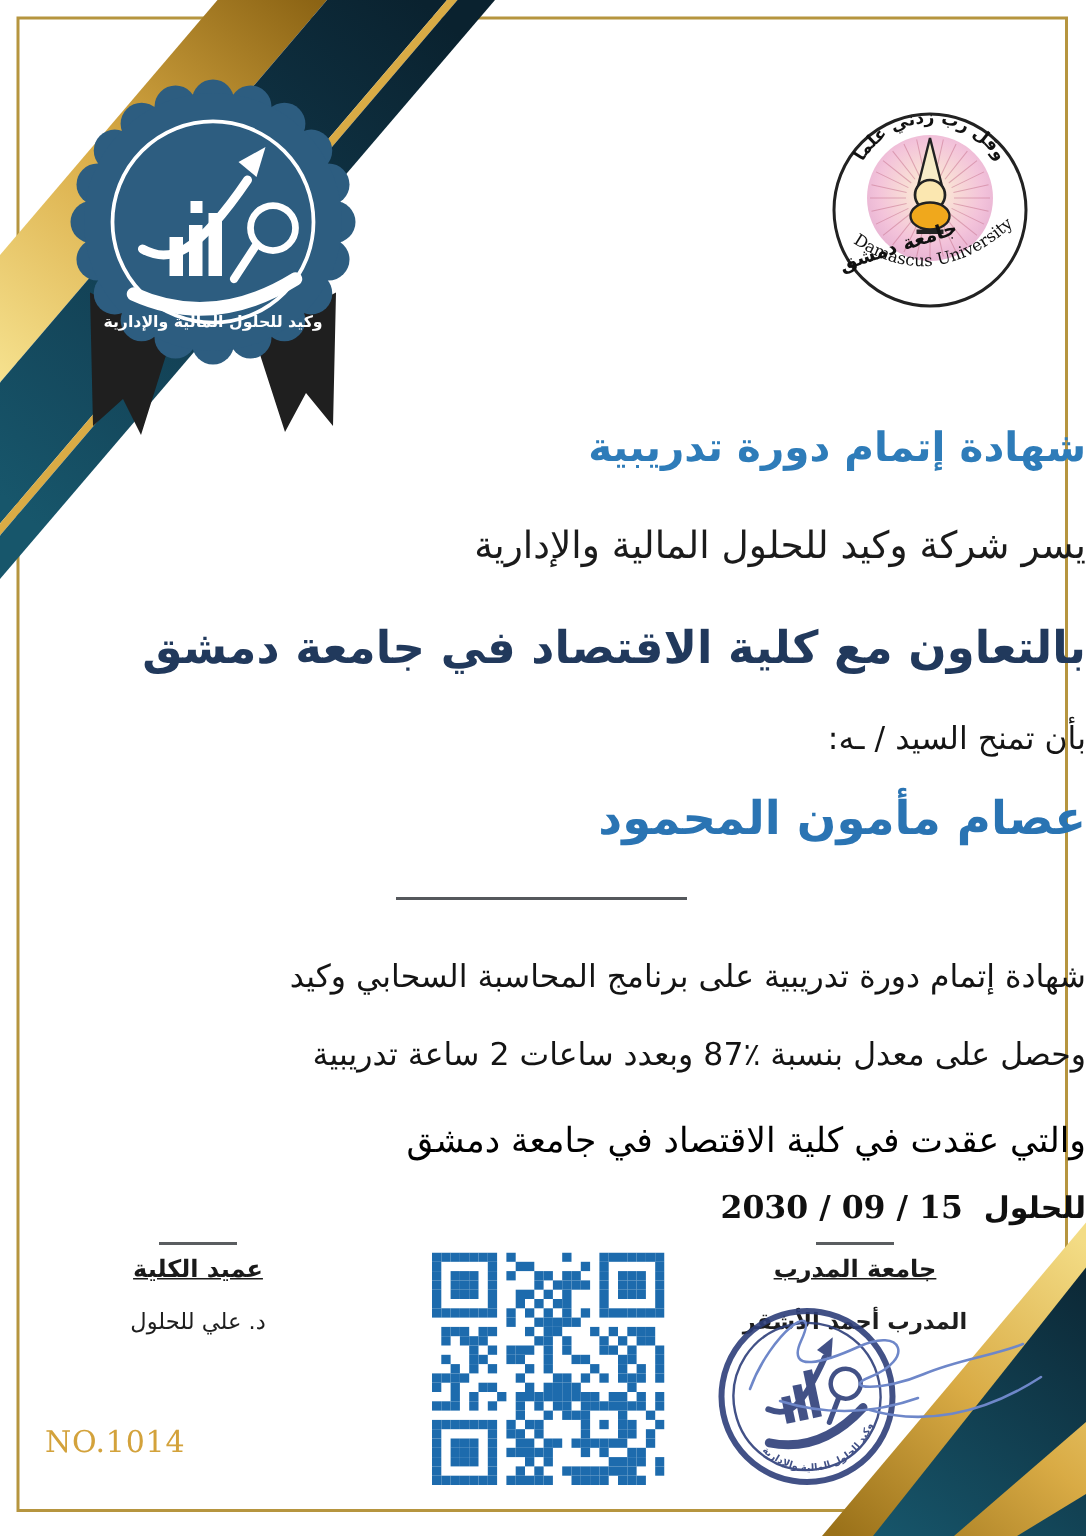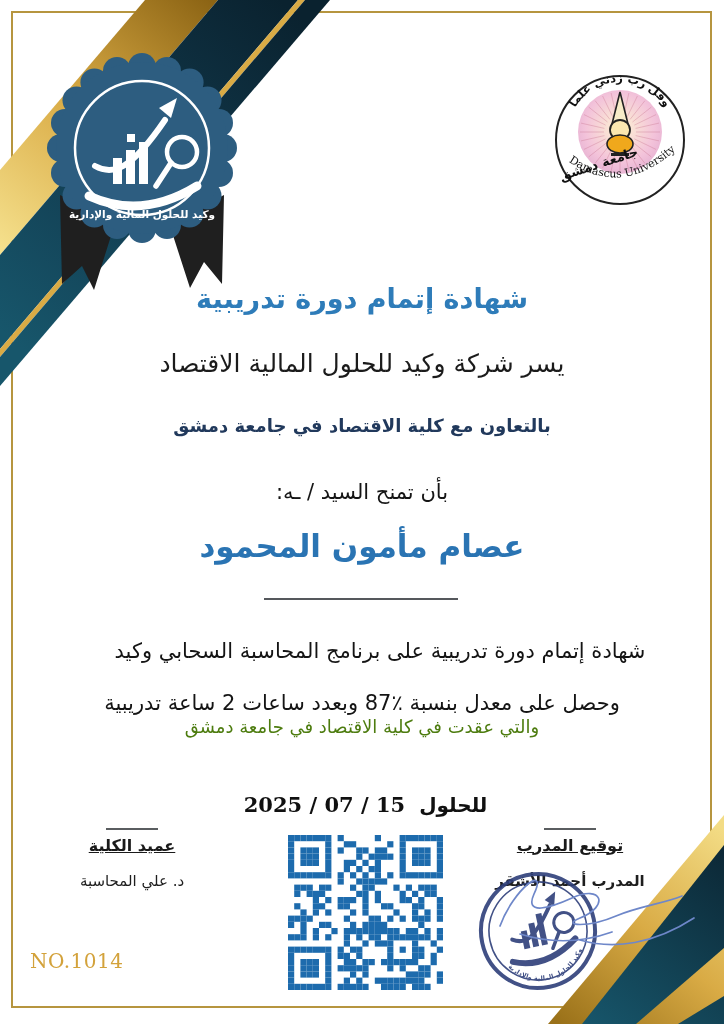--- a/index.html
+++ b/index.html
@@ -1,29 +1,29 @@
 <!DOCTYPE html>
 <html lang="ar"><head>
 <meta charset="utf-8">
 <style>
   html,body{margin:0;padding:0;background:#fff;}
   .page{position:relative;width:724px;height:1024px;background:#fff;overflow:hidden;
         font-family:"DejaVu Sans",sans-serif;}
   svg{display:block;}
   .decor{position:absolute;left:0;top:0;z-index:1;}
-  .line{position:absolute;left:0;right:0;text-align:center;direction:rtl;z-index:2;}
+  .line{position:absolute;left:0;right:0;text-align:right;direction:rtl;z-index:2;}
   .title{top:283px;font-size:27px;font-weight:bold;}
   .intro{top:349px;font-size:25px;color:#1b1b1b;}
-  .coop{top:415px;font-size:18px;font-weight:bold;}
+  .coop{top:415px;font-size:30px;font-weight:bold;}
   .grant{top:480px;font-size:21px;color:#151515;}
   .recipient{top:528px;font-size:31px;font-weight:bold;}
   .name-rule{position:absolute;left:264px;top:598px;width:194px;height:2px;background:#55585c;z-index:2;}
   .p1{top:639px;font-size:21px;color:#141414;padding-left:36px;}
   .p2{top:691px;font-size:21px;color:#141414;}
-  .p3{top:716px;font-size:18px;color:#4d7c0f;}
+  .p3{top:748px;font-size:23px;color:#000000;}
   .date{top:792px;font-size:20px;font-weight:bold;color:#101010;}
   .date .num{font-family:"DejaVu Serif",serif;font-size:21px;margin:0 7px;}
   .sig-block{position:absolute;top:828px;width:160px;text-align:center;direction:rtl;z-index:2;}
   .sig-rule{width:52px;height:1.5px;background:#5a5d60;margin:0 auto 6px auto;}
   .sig-title{font-size:16px;font-weight:bold;color:#1a1a1a;text-decoration:underline;}
   .sig-name{font-size:15px;color:#1e1e1e;margin-top:17px;}
   .dean{left:52px;}
   .trainer{left:490px;}
   .trainer .sig-name{font-weight:bold;}
   .badge{position:absolute;left:45px;top:46px;z-index:3;}
@@ -178,37 +178,37 @@
         <textPath href="#duTop" startOffset="50%" text-anchor="middle">وقل رب زدني علما</textPath>
       </text>
       <text x="48" y="100" font-size="13" font-weight="bold" fill="#111" direction="rtl" transform="rotate(-18 48 100)" text-anchor="middle">جامعة دمشق</text>
       <text font-size="11" fill="#111" font-family="DejaVu Serif,serif">
         <textPath href="#duBot" startOffset="50%" text-anchor="middle">Damascus University</textPath>
       </text>
     </svg>
   </div>
 
   <div class="line title" style="color: rgb(46, 124, 185);">شهادة إتمام دورة تدريبية</div>
-  <div class="line intro">يسر شركة وكيد للحلول المالية الاقتصاد</div>
+  <div class="line intro">يسر شركة وكيد للحلول المالية والإدارية</div>
   <div class="line coop" style="color: rgb(33, 57, 92);">بالتعاون مع كلية الاقتصاد في جامعة دمشق</div>
   <div class="line recipient" style="color: rgb(42, 116, 179);">عصام مأمون المحمود</div>
   <div class="line grant">بأن تمنح السيد / ـه:</div>
   <div class="name-rule"></div>
   <div class="line p1">شهادة إتمام دورة تدريبية على برنامج المحاسبة السحابي وكيد</div>
   <div class="line p2">وحصل على معدل بنسبة ٪87 وبعدد ساعات 2 ساعة تدريبية</div>
   <div class="line p3">والتي عقدت في كلية الاقتصاد في جامعة دمشق</div>
   <div class="line date">
     <span>للحلول</span>
-    <span class="num">15 / 07 / 2025</span>
+    <span class="num">15 / 09 / 2030</span>
   </div>
 
   <div class="sig-block dean">
     <div class="sig-rule"></div>
     <div class="sig-title">عميد الكلية</div>
-    <div class="sig-name">د. علي المحاسبة</div>
+    <div class="sig-name">د. علي للحلول</div>
   </div>
 
   <svg id="qr" class="qr" width="155" height="155" viewBox="0 0 155 155">
       <rect x="0.00" y="0.00" width="6.2" height="6.2" fill="#1d6bad"></rect>
       <rect x="6.20" y="0.00" width="6.2" height="6.2" fill="#1d6bad"></rect>
       <rect x="12.40" y="0.00" width="6.2" height="6.2" fill="#1d6bad"></rect>
       <rect x="18.60" y="0.00" width="6.2" height="6.2" fill="#1d6bad"></rect>
       <rect x="24.80" y="0.00" width="6.2" height="6.2" fill="#1d6bad"></rect>
       <rect x="31.00" y="0.00" width="6.2" height="6.2" fill="#1d6bad"></rect>
       <rect x="37.20" y="0.00" width="6.2" height="6.2" fill="#1d6bad"></rect>
@@ -518,21 +518,21 @@
       <rect x="99.20" y="148.80" width="6.2" height="6.2" fill="#1d6bad"></rect>
       <rect x="105.40" y="148.80" width="6.2" height="6.2" fill="#1d6bad"></rect>
       <rect x="111.60" y="148.80" width="6.2" height="6.2" fill="#1d6bad"></rect>
       <rect x="124.00" y="148.80" width="6.2" height="6.2" fill="#1d6bad"></rect>
       <rect x="130.20" y="148.80" width="6.2" height="6.2" fill="#1d6bad"></rect>
       <rect x="136.40" y="148.80" width="6.2" height="6.2" fill="#1d6bad"></rect>
     </svg>
 
   <div class="sig-block trainer">
     <div class="sig-rule"></div>
-    <div class="sig-title">توقيع المدرب</div>
+    <div class="sig-title">جامعة المدرب</div>
     <div class="sig-name">المدرب أحمد الأشقر</div>
   </div>
 
   <div class="stamp">
     <svg width="140" height="150" viewBox="0 0 140 150">
       <defs>
           <path id="stArc" d="M 26,100 A 44,44 0 0 0 106,98" fill="none"></path>
         </defs>
       <g transform="rotate(-12 65 75)" stroke="#2e3f7a" fill="none" opacity=".9" stroke-linecap="round">
         <circle cx="65" cy="75" r="57" stroke-width="4"></circle>

